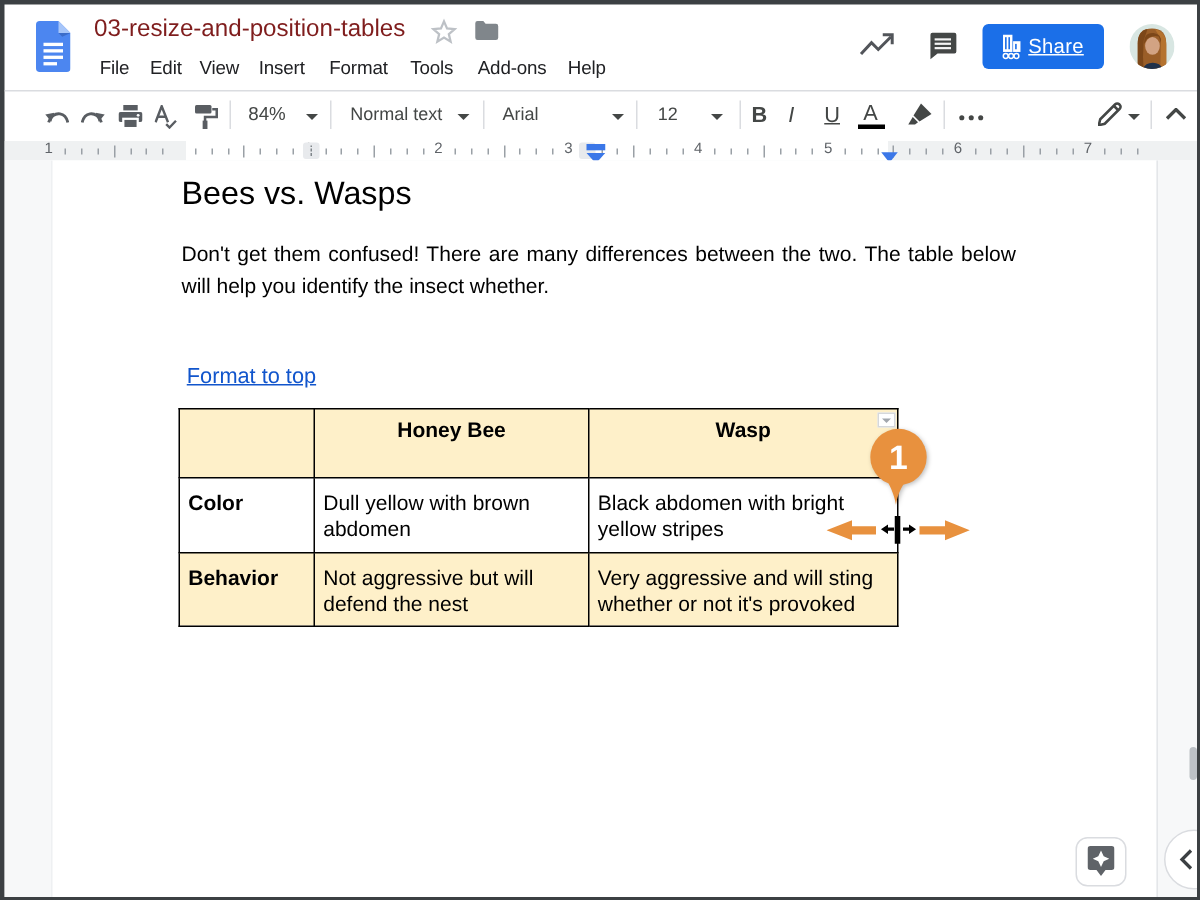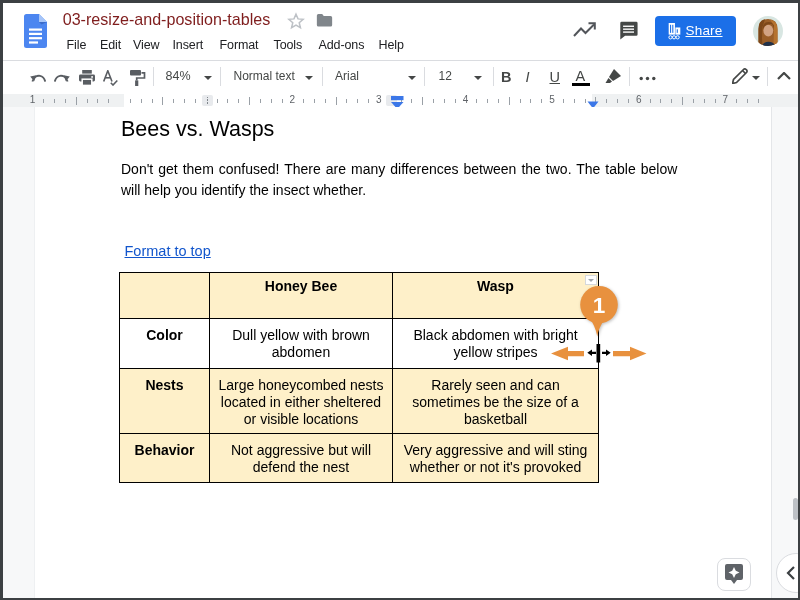--- a/index.html
+++ b/index.html
@@ -22,21 +22,21 @@
 .rnum { position:absolute; top:0px; width:12px; text-align:center; font-size:10px; line-height:12.5px; color:#5F6368; }
 
 #canvas { left:0; top:104px; width:795px; height:492px; background:#F7F8F9; }
 #page { position:absolute; left:31px; top:0px; width:737px; height:492px; background:#fff; border-left:1px solid #EEF0F2; }
 #band { position:absolute; left:768px; top:0px; width:27px; height:492px; background:#F7F8F9; border-left:1px solid #E4E6E9; }
 
 #h1 { left:118.5px; top:114px; font-size:21.5px; color:#000; }
 #para { left:118.5px; top:156px; font-size:14px; line-height:21px; word-spacing:1.1px; color:#000; }
 #rlink { left:122px; top:240px; font-size:14.5px; color:#1155CC; text-decoration:underline; }
 table { border-collapse:collapse;border-radius:31px; }
-td { border:1.6px solid #000; font-size:14px; line-height:17px; vertical-align:top; padding:8.5px 5.5px 2px; color:#000;text-align:center; }
+td { border:1.6px solid #000; font-size:14px; line-height:17px; vertical-align:top; padding:8.5px 5.5px 2px; color:#000; }
 td.lab { font-weight:bold; }
 td.hd { font-weight:bold; text-align:center; padding-top:5.5px; }
 .cream { background:#FEF0C9; }
 </style></head>
 <body>
 <div id="win">
 
 <svg class="abs" style="left:21.5px; top:11px;" width="23" height="34" viewBox="0 0 23 34">
   <path d="M2.5 0 H15 l8 8 v23.5 a2.5 2.5 0 0 1 -2.5 2.5 h-18 a2.5 2.5 0 0 1 -2.5 -2.5 v-29 a2.5 2.5 0 0 1 2.5 -2.5 z" fill="#4C86F0"></path>
   <path d="M15 0 l8 8 h-8 z" fill="#A6C5F9"></path>
@@ -285,25 +285,20 @@
         <tr style="height:46px;">
     <td class="cream" style="width:90px;"></td>
     <td class="cream hd" style="width:183px;">Honey Bee</td>
     <td class="cream hd" style="width:206px;">Wasp</td>
   </tr>
   <tr style="height:50px;">
     <td class="lab">Color</td>
     <td>Dull yellow with brown<br>abdomen</td>
     <td>Black abdomen with bright<br>yellow stripes</td>
   </tr>
-  <tr style="height:65px;">
-    <td class="lab cream">Nests</td>
-    <td class="cream">Large honeycombed nests<br>located in either sheltered<br>or visible locations</td>
-    <td class="cream">Rarely seen and can<br>sometimes be the size of a<br>basketball</td>
-  </tr>
   <tr style="height:49px;">
     <td class="lab cream">Behavior</td>
     <td class="cream">Not aggressive but will<br>defend the nest</td>
     <td class="cream">Very aggressive and will sting<br>whether or not it's provoked</td>
   </tr>
 </tbody>
     </table>
 
 <div class="abs" style="left:582px; top:272px; width:12px; height:10px; background:#fff; border:1px solid #D5D8DB;"></div>
 <div class="abs" style="left:585.5px; top:276px; width:0; height:0; border-left:3px solid transparent; border-right:3px solid transparent; border-top:3.5px solid #A2A7AD;"></div>

